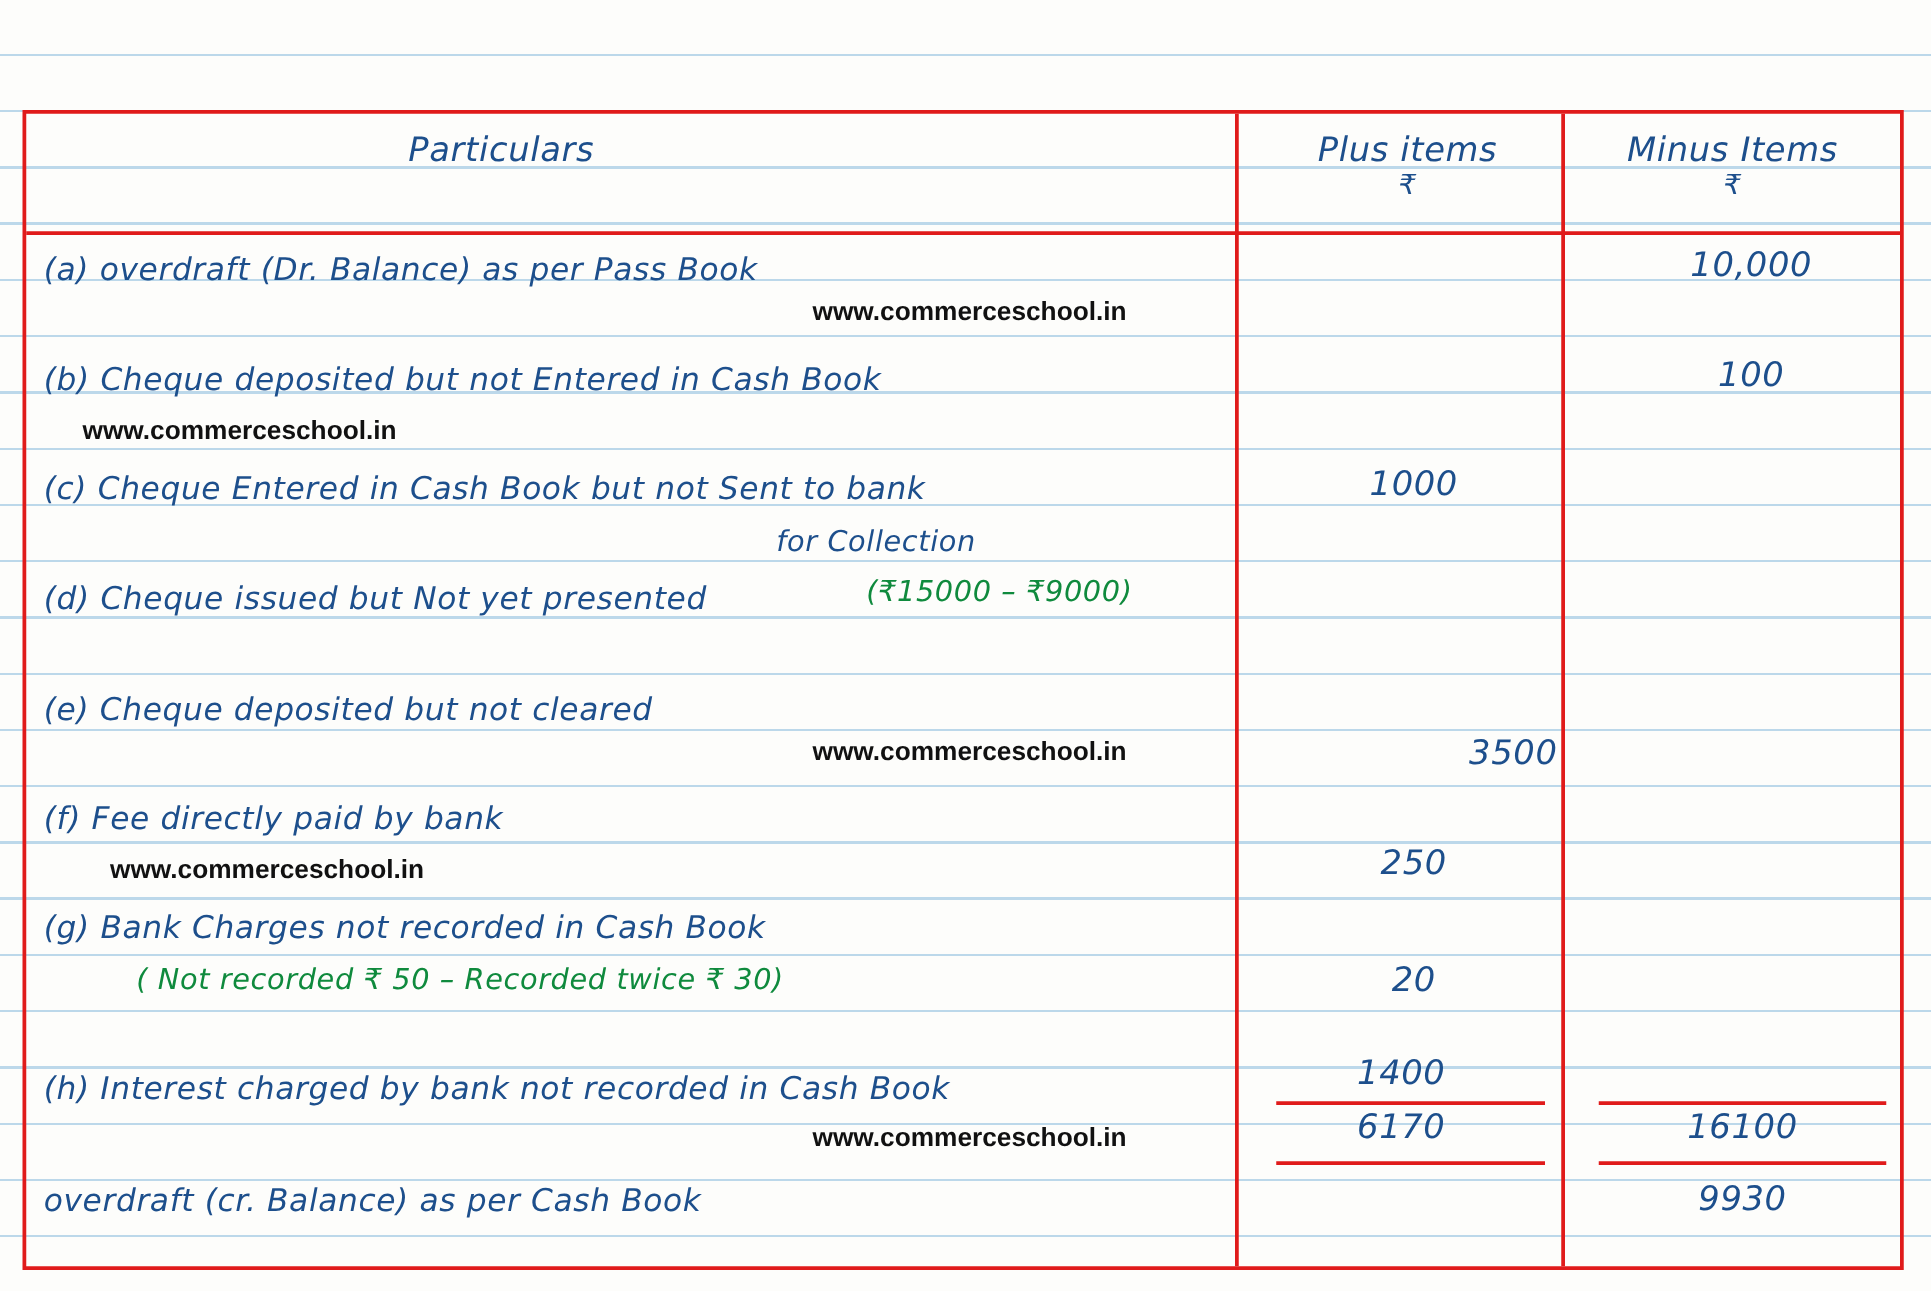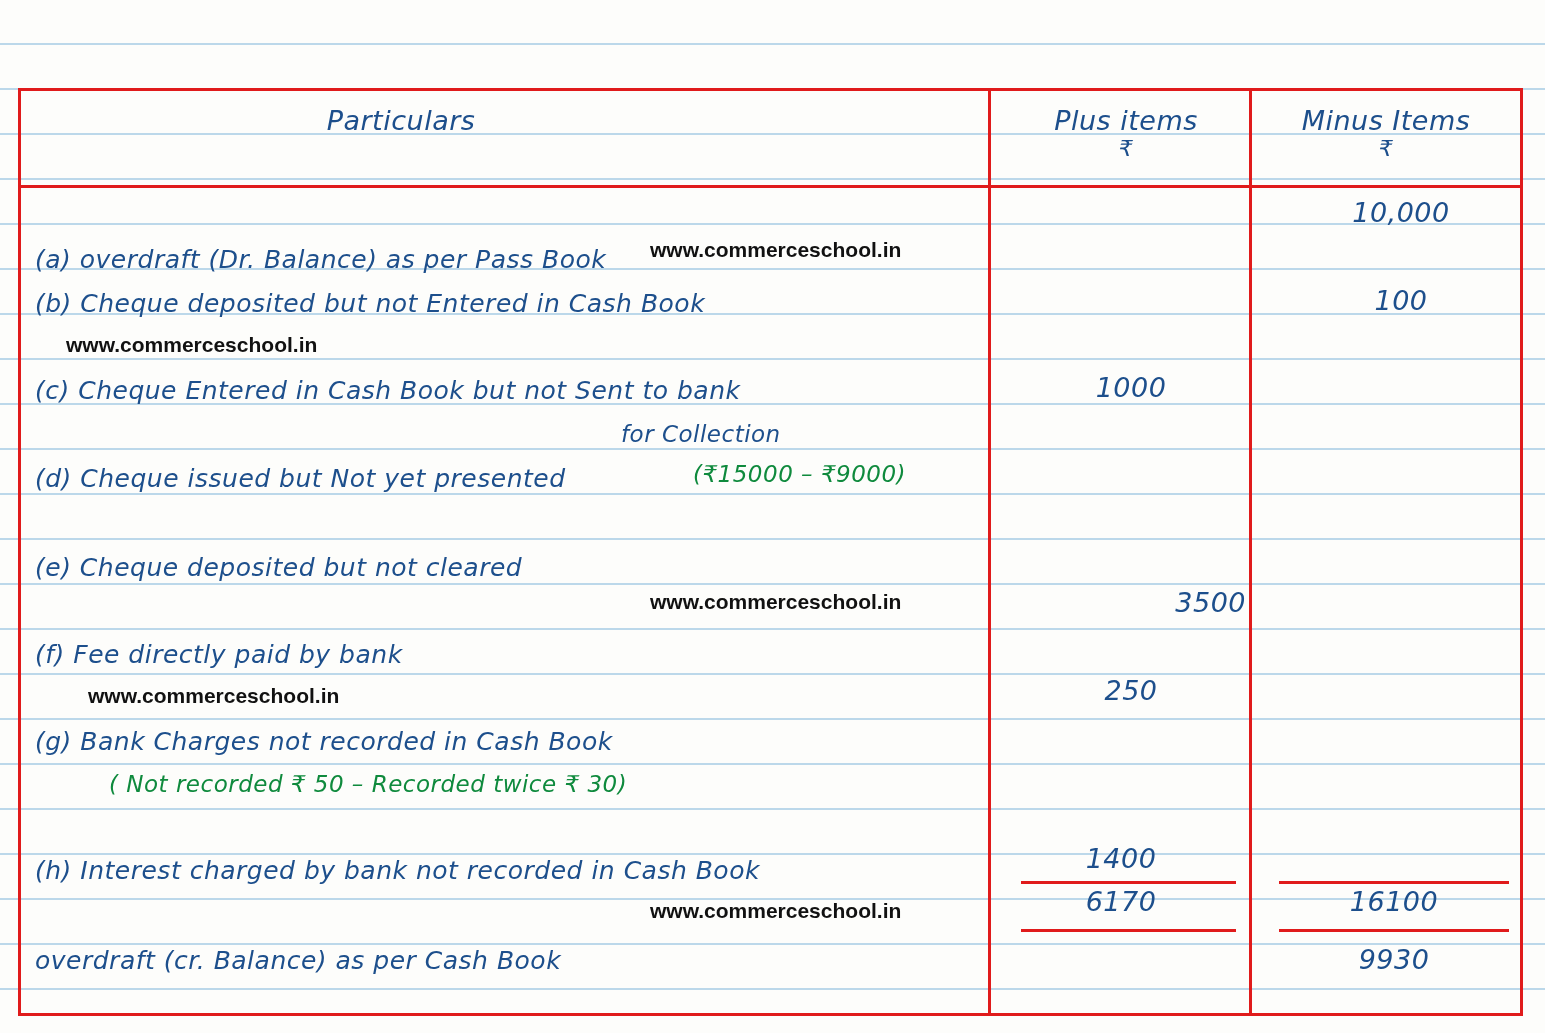--- a/index.html
+++ b/index.html
@@ -150,21 +150,21 @@
     </div>
     <div class="col-head hand head-plus">
       <span>Plus items</span>
       <span class="rupee">₹</span>
     </div>
     <div class="col-head hand head-minus">
       <span>Minus Items</span>
       <span class="rupee">₹</span>
     </div>
 
-    <div class="row-label hand" style="left:14px; top:110px;margin-top:44px;">
+    <div class="row-label hand" style="left:14px; top:110px;">
       <span>(a) overdraft (Dr. Balance) as per Pass Book</span>
     </div>
     <div class="amt hand" style="left:1255px; top:106px; width:250px; text-align:center;">
       <span>10,000</span>
     </div>
 
     <div class="row-label hand" style="left:14px; top:198px;">
       <span>(b) Cheque deposited but not Entered in Cash Book</span>
     </div>
     <div class="amt hand" style="left:1255px; top:194px; width:250px; text-align:center;">
@@ -201,20 +201,23 @@
     <div class="amt hand" style="left:995px; top:584px; width:230px; text-align:center;">
       <span>250</span>
     </div>
 
     <div class="row-label hand" style="left:14px; top:636px;">
       <span>(g) Bank Charges not recorded in Cash Book</span>
     </div>
     <div class="row-sub hand ink-green" style="left:88px; top:680px;">
       <span>( Not recorded ₹ 50 – Recorded twice ₹ 30)</span>
     </div>
+    <div class="amt hand" style="left:995px; top:678px; width:230px; text-align:center;">
+      <span>20</span>
+    </div>
 
     <div class="row-label hand" style="left:14px; top:765px;">
       <span>(h) Interest charged by bank not recorded in Cash Book</span>
     </div>
     <div class="amt hand" style="left:1010px; top:752px; width:180px; text-align:center;">
       <span>1400</span>
     </div>
 
     <div class="underline-red" style="left:1000px; top:790px; width:215px;"></div>
     <div class="underline-red" style="left:1258px; top:790px; width:230px;"></div>

